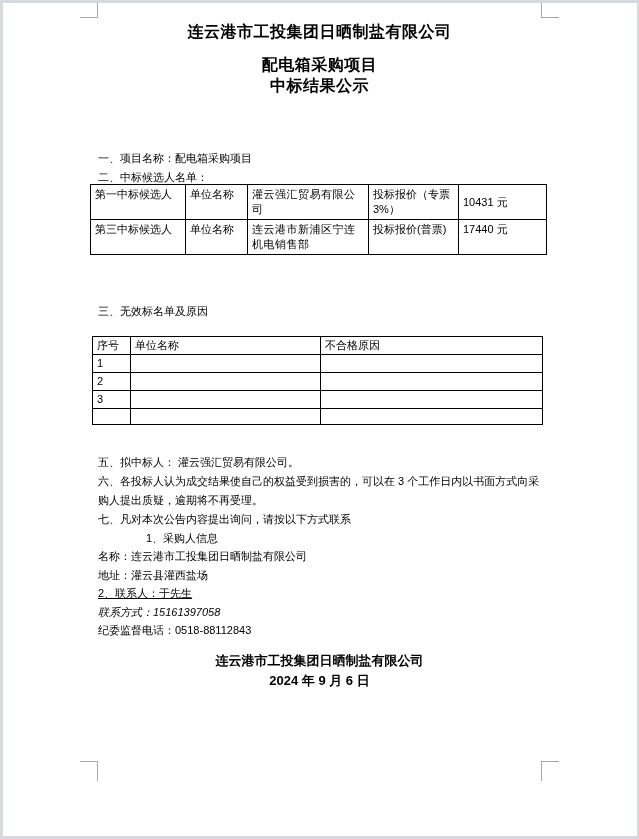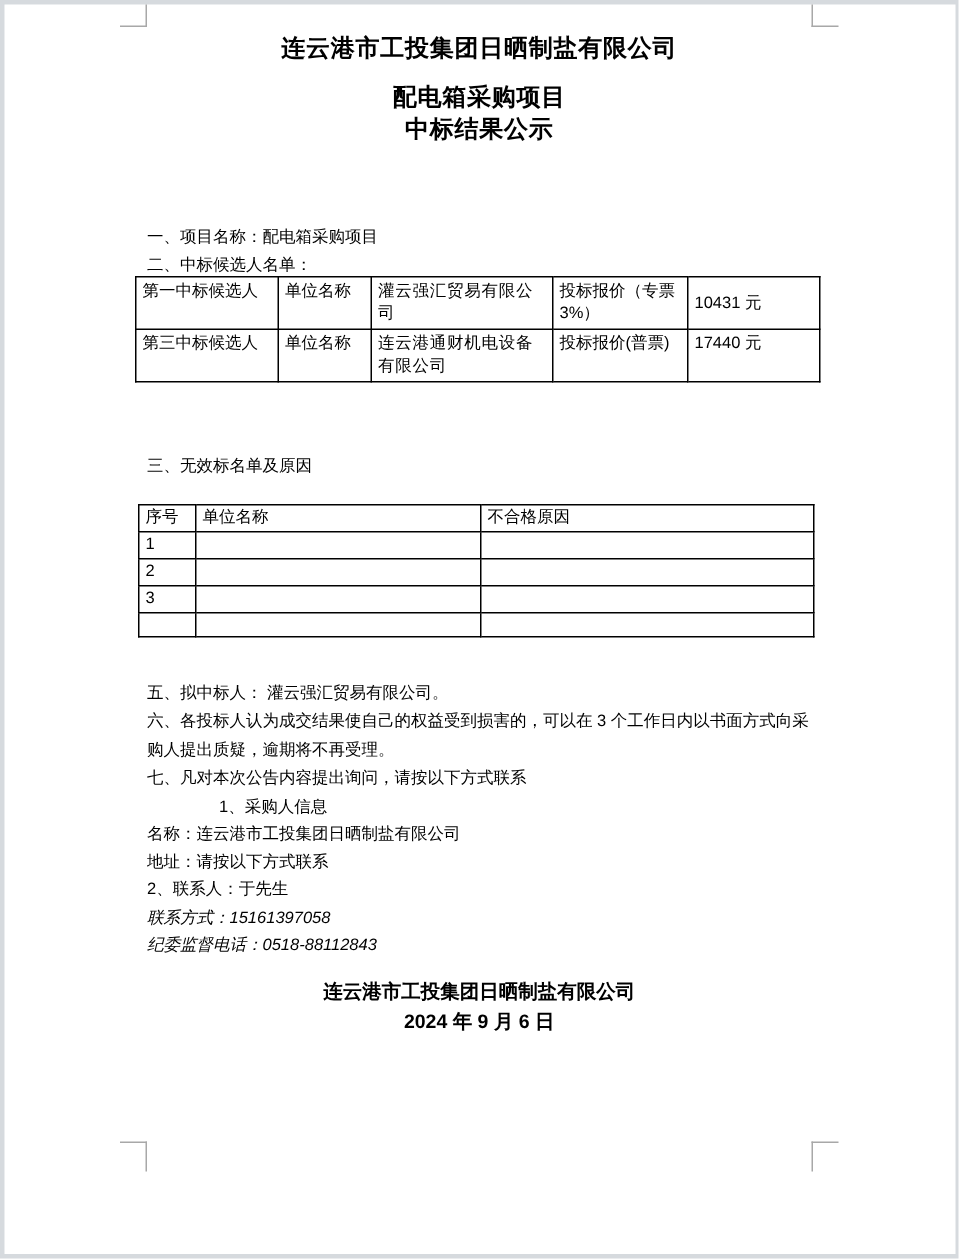--- a/index.html
+++ b/index.html
@@ -51,23 +51,23 @@
 
   .para{
     position:absolute;left:98px;font-size:11px;line-height:19px;white-space:nowrap;
   }
   #para-0{top:453px;}
   #para-1{top:472px;width:447px;white-space:normal;}
   #para-2{top:510px;}
   #para-3{top:529px;margin-left:48px;}
   #para-4{top:547px;}
   #para-5{top:566px;}
-  #para-6{top:584px;}
+  #para-6{top:584px;text-decoration:underline;}
   #para-7{top:603px;font-style:italic;}
-  #para-8{top:621px;font-style:italic;}
+  #para-8{top:621px;}
 
   .footer-line{
     position:absolute;left:0;width:639px;text-align:center;
     font-size:13px;font-weight:bold;white-space:nowrap;
   }
   #footer-company{top:652px;}
   #footer-date{top:672px;}
 </style>
 </head>
 <body>
@@ -98,21 +98,21 @@
       <tr>
     <td>第一中标候选人</td>
     <td>单位名称</td>
     <td class="co">灌云强汇贸易有限公司</td>
     <td>投标报价（专票 3%）</td>
     <td class="vmid">10431 元</td>
   </tr>
   <tr>
     <td>第三中标候选人</td>
     <td>单位名称</td>
-    <td class="co">连云港通财机电设备有限公司</td>
+    <td class="co">连云港市新浦区宁连机电销售部</td>
     <td>投标报价(普票)</td>
     <td>17440 元</td>
   </tr>
 </tbody>
   </table>
 
 <div class="line" id="sec3">三、无效标名单及原因</div>
 
 <table id="invalid-table">
   <colgroup>
@@ -147,19 +147,19 @@
     <td></td>
   </tr>
 </tbody>
   </table>
 
 <div class="para" id="para-0">五、拟中标人：  灌云强汇贸易有限公司。</div>
 <div class="para" id="para-1">六、各投标人认为成交结果使自己的权益受到损害的，可以在 3 个工作日内以书面方式向采购人提出质疑，逾期将不再受理。</div>
 <div class="para" id="para-2">七、凡对本次公告内容提出询问，请按以下方式联系</div>
 <div class="para" id="para-3">1、采购人信息</div>
 <div class="para" id="para-4">名称：连云港市工投集团日晒制盐有限公司</div>
-<div class="para" id="para-5">地址：请按以下方式联系</div>
+<div class="para" id="para-5">地址：灌云县灌西盐场</div>
 <div class="para" id="para-6">2、联系人：于先生</div>
 <div class="para" id="para-7">联系方式：15161397058</div>
 <div class="para" id="para-8">纪委监督电话：0518-88112843</div>
 
 <div class="footer-line" id="footer-company">连云港市工投集团日晒制盐有限公司</div>
 <div class="footer-line" id="footer-date">2024 年 9 月 6 日</div>
 
 </body></html>

